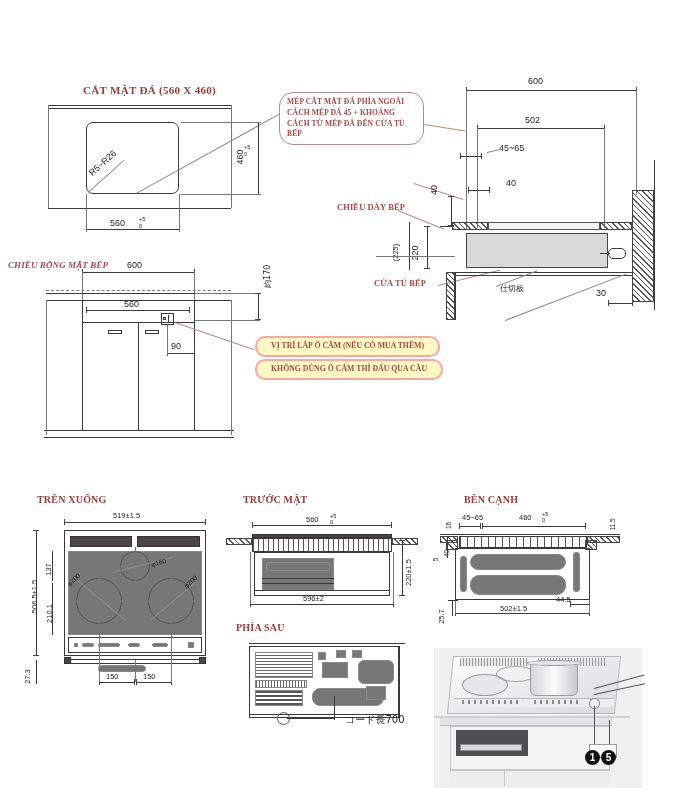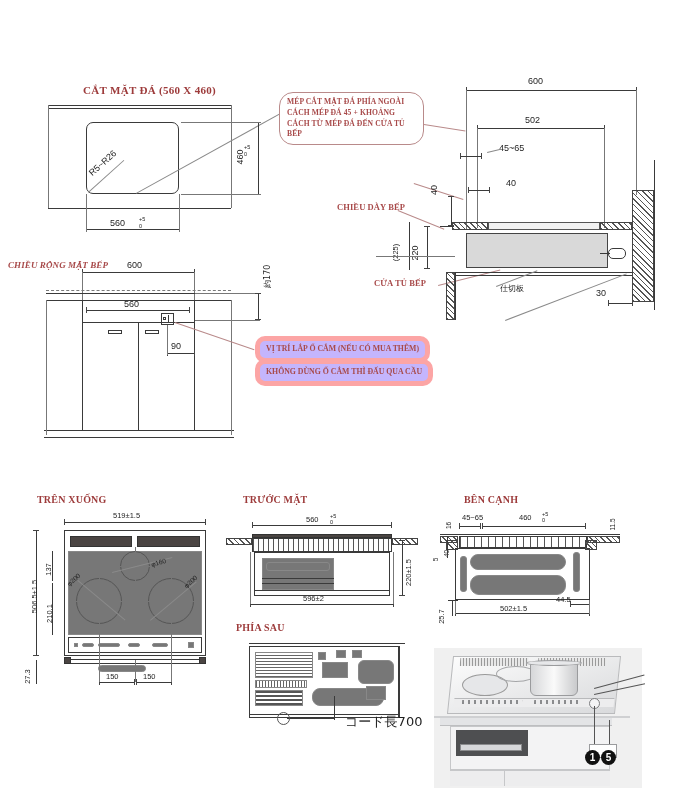--- a/index.html
+++ b/index.html
@@ -44,26 +44,26 @@
     position:absolute;
     border:1px solid #b98a8a;
     border-radius:14px;
     padding:4px 7px;
     font-size:7.6px; font-weight:bold; color:#a84a4a;
     line-height:1.42; letter-spacing:.1px;
     background:#fff;
   }
   .callout2 {
     position:absolute;
-    border:5px solid #fca5a5;
+    border:2px solid #fca5a5;
     border-radius:10px;
-    padding:3px 6px;
+    padding:3px 14px;
     font-size:7.8px; font-weight:bold; color:#a84a4a;
     line-height:1.35; white-space:nowrap;
-    background:#c4b5fd;
+    background:#fef9c3;
   }
 
   
   .dim { position:absolute; font-size:9px; color:#1e1e1e;
          font-family:"Liberation Sans", sans-serif; white-space:nowrap;
          letter-spacing:0; }
   .dim.sm { font-size:7.5px; }
   .dim.xs { font-size:6.5px; }
   .dim.rot { transform-origin:center center; }
   .jp { position:absolute; font-size:8px; color:#1e1e1e;
@@ -439,21 +439,21 @@
   <div class="rect thin" style="left:358px; top:660px; width:36px; height:24px; border-radius:6px;"></div>
   <div class="rect thin" style="left:312px; top:688px; width:72px; height:18px; border-radius:8px;"></div>
   <div class="rect thin" style="left:366px; top:686px; width:20px; height:14px;"></div>
   <div class="ln vln" style="left:249px; top:646px; height:72px;"></div>
   <div class="ln vln" style="left:399px; top:646px; height:72px;"></div>
   <div class="ln hln" style="left:249px; top:714px; width:150px;"></div>
 
   <div class="ln hln" style="left:287px; top:718px; width:48px;"></div>
   <div class="ln vln" style="left:334px; top:696px; height:24px;"></div>
   <div class="circ" style="left:277px; top:712px; width:13px; height:13px;"></div>
-  <div class="jp" style="left:345px; top:713px; font-size:13px;">コード長700</div>
+  <div class="jp" style="left:345px; top:713px; font-size:10px;">コード長700</div>
 
   <div class="photo" style="left:434px; top:648px; width:208px; height:140px; background:#f0f0f0; border:0;">
 
     <div style="position:absolute; left:16px; top:8px; width:168px; height:58px; background:linear-gradient(160deg,#fcfcfc,#d9dadc); border:1px solid #b9babc; transform:skewX(-6deg);"></div>
     <div style="position:absolute; left:26px; top:10px; width:68px; height:8px; background:repeating-linear-gradient(90deg,#9a9a9a 0 1px,#e8e8e8 1px 3px); transform:skewX(-6deg);"></div>
     <div style="position:absolute; left:104px; top:10px; width:68px; height:8px; background:repeating-linear-gradient(90deg,#9a9a9a 0 1px,#e8e8e8 1px 3px); transform:skewX(-6deg);"></div>
     <div style="position:absolute; left:28px; top:26px; width:46px; height:22px; border:1px solid #9a9a9a; border-radius:50%; background:#e6e7e9;"></div>
     <div style="position:absolute; left:62px; top:18px; width:40px; height:16px; border:1px solid #a5a6a8; border-radius:50%;"></div>
 
     <div style="position:absolute; left:96px; top:14px; width:48px; height:34px; background:linear-gradient(90deg,#d6d7d9,#fafafa,#c9cacc); border:1px solid #9a9b9d; border-radius:3px 3px 6px 6px;"></div>

